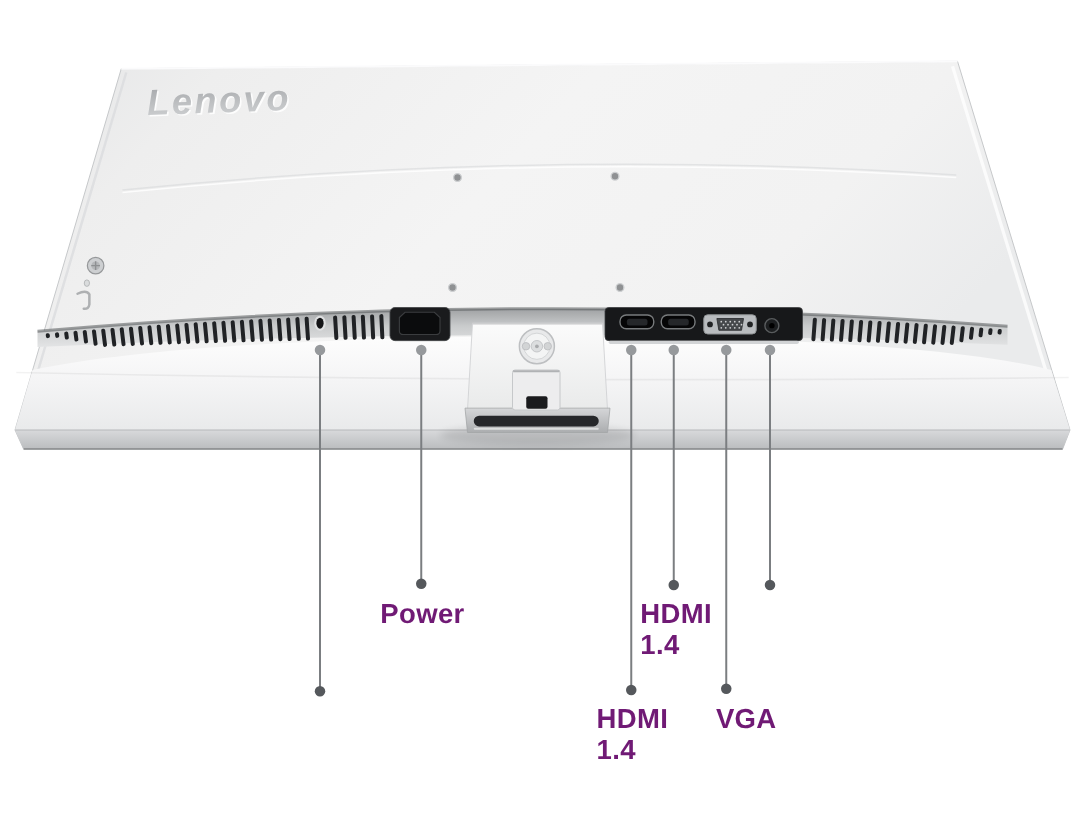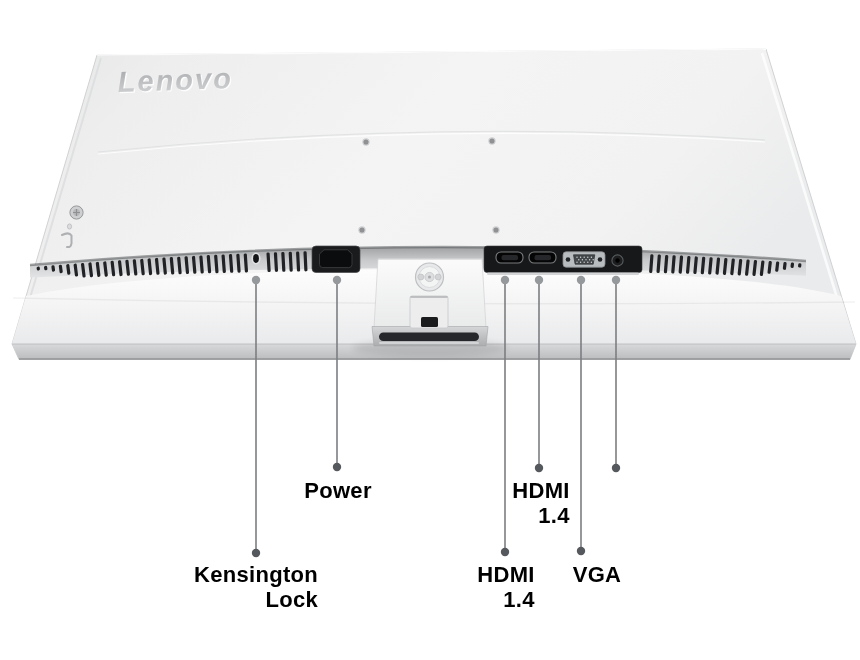--- a/index.html
+++ b/index.html
@@ -1,20 +1,20 @@
 <!DOCTYPE html>
 <html><head>
 <meta charset="utf-8">
 <style>
   html,body{margin:0;padding:0;background:#fff;}
   .stage{position:relative;width:860px;height:660px;background:#fff;overflow:hidden;
          font-family:"Liberation Sans", sans-serif;}
   .stage svg{position:absolute;left:0;top:0;}
-  .callout-label{position:absolute;transform:translateX(-50%);text-align:right;
-    font-weight:700;font-size:22px;color:#000000;line-height:25px;letter-spacing:.3px;
+  .callout-label{position:absolute;transform:translateX(-50%);text-align:left;
+    font-weight:700;font-size:22px;color:#701a75;line-height:25px;letter-spacing:.3px;
     white-space:nowrap;}
   .callout-label span{display:block;}
   .logo-text{font-family:"Liberation Sans", sans-serif;font-style:italic;font-weight:700;
     font-size:29px;letter-spacing:2px;}
 </style>
 </head>
 <body>
 
 <div class="stage">
 
@@ -255,24 +255,20 @@
       <circle cx="581" cy="551" r="4.2" fill="#55585c"></circle>
     </g>
     <g>
       <line x1="616" y1="280" x2="616" y2="468" stroke="#7b7e81"></line>
       <circle cx="616" cy="280" r="4.2" fill="#96999c"></circle>
       <circle cx="616" cy="468" r="4.2" fill="#55585c"></circle>
     </g>
   </g>
 </svg>
 
-<div class="callout-label" style="left:256px;top:562px">
-  <span>Kensington</span>
-  <span>Lock</span>
-</div>
 <div class="callout-label" style="left:338px;top:478px">
   <span>Power</span>
 </div>
 <div class="callout-label" style="left:506px;top:562px">
   <span>HDMI</span>
   <span>1.4</span>
 </div>
 <div class="callout-label" style="left:541px;top:478px">
   <span>HDMI</span>
   <span>1.4</span>

